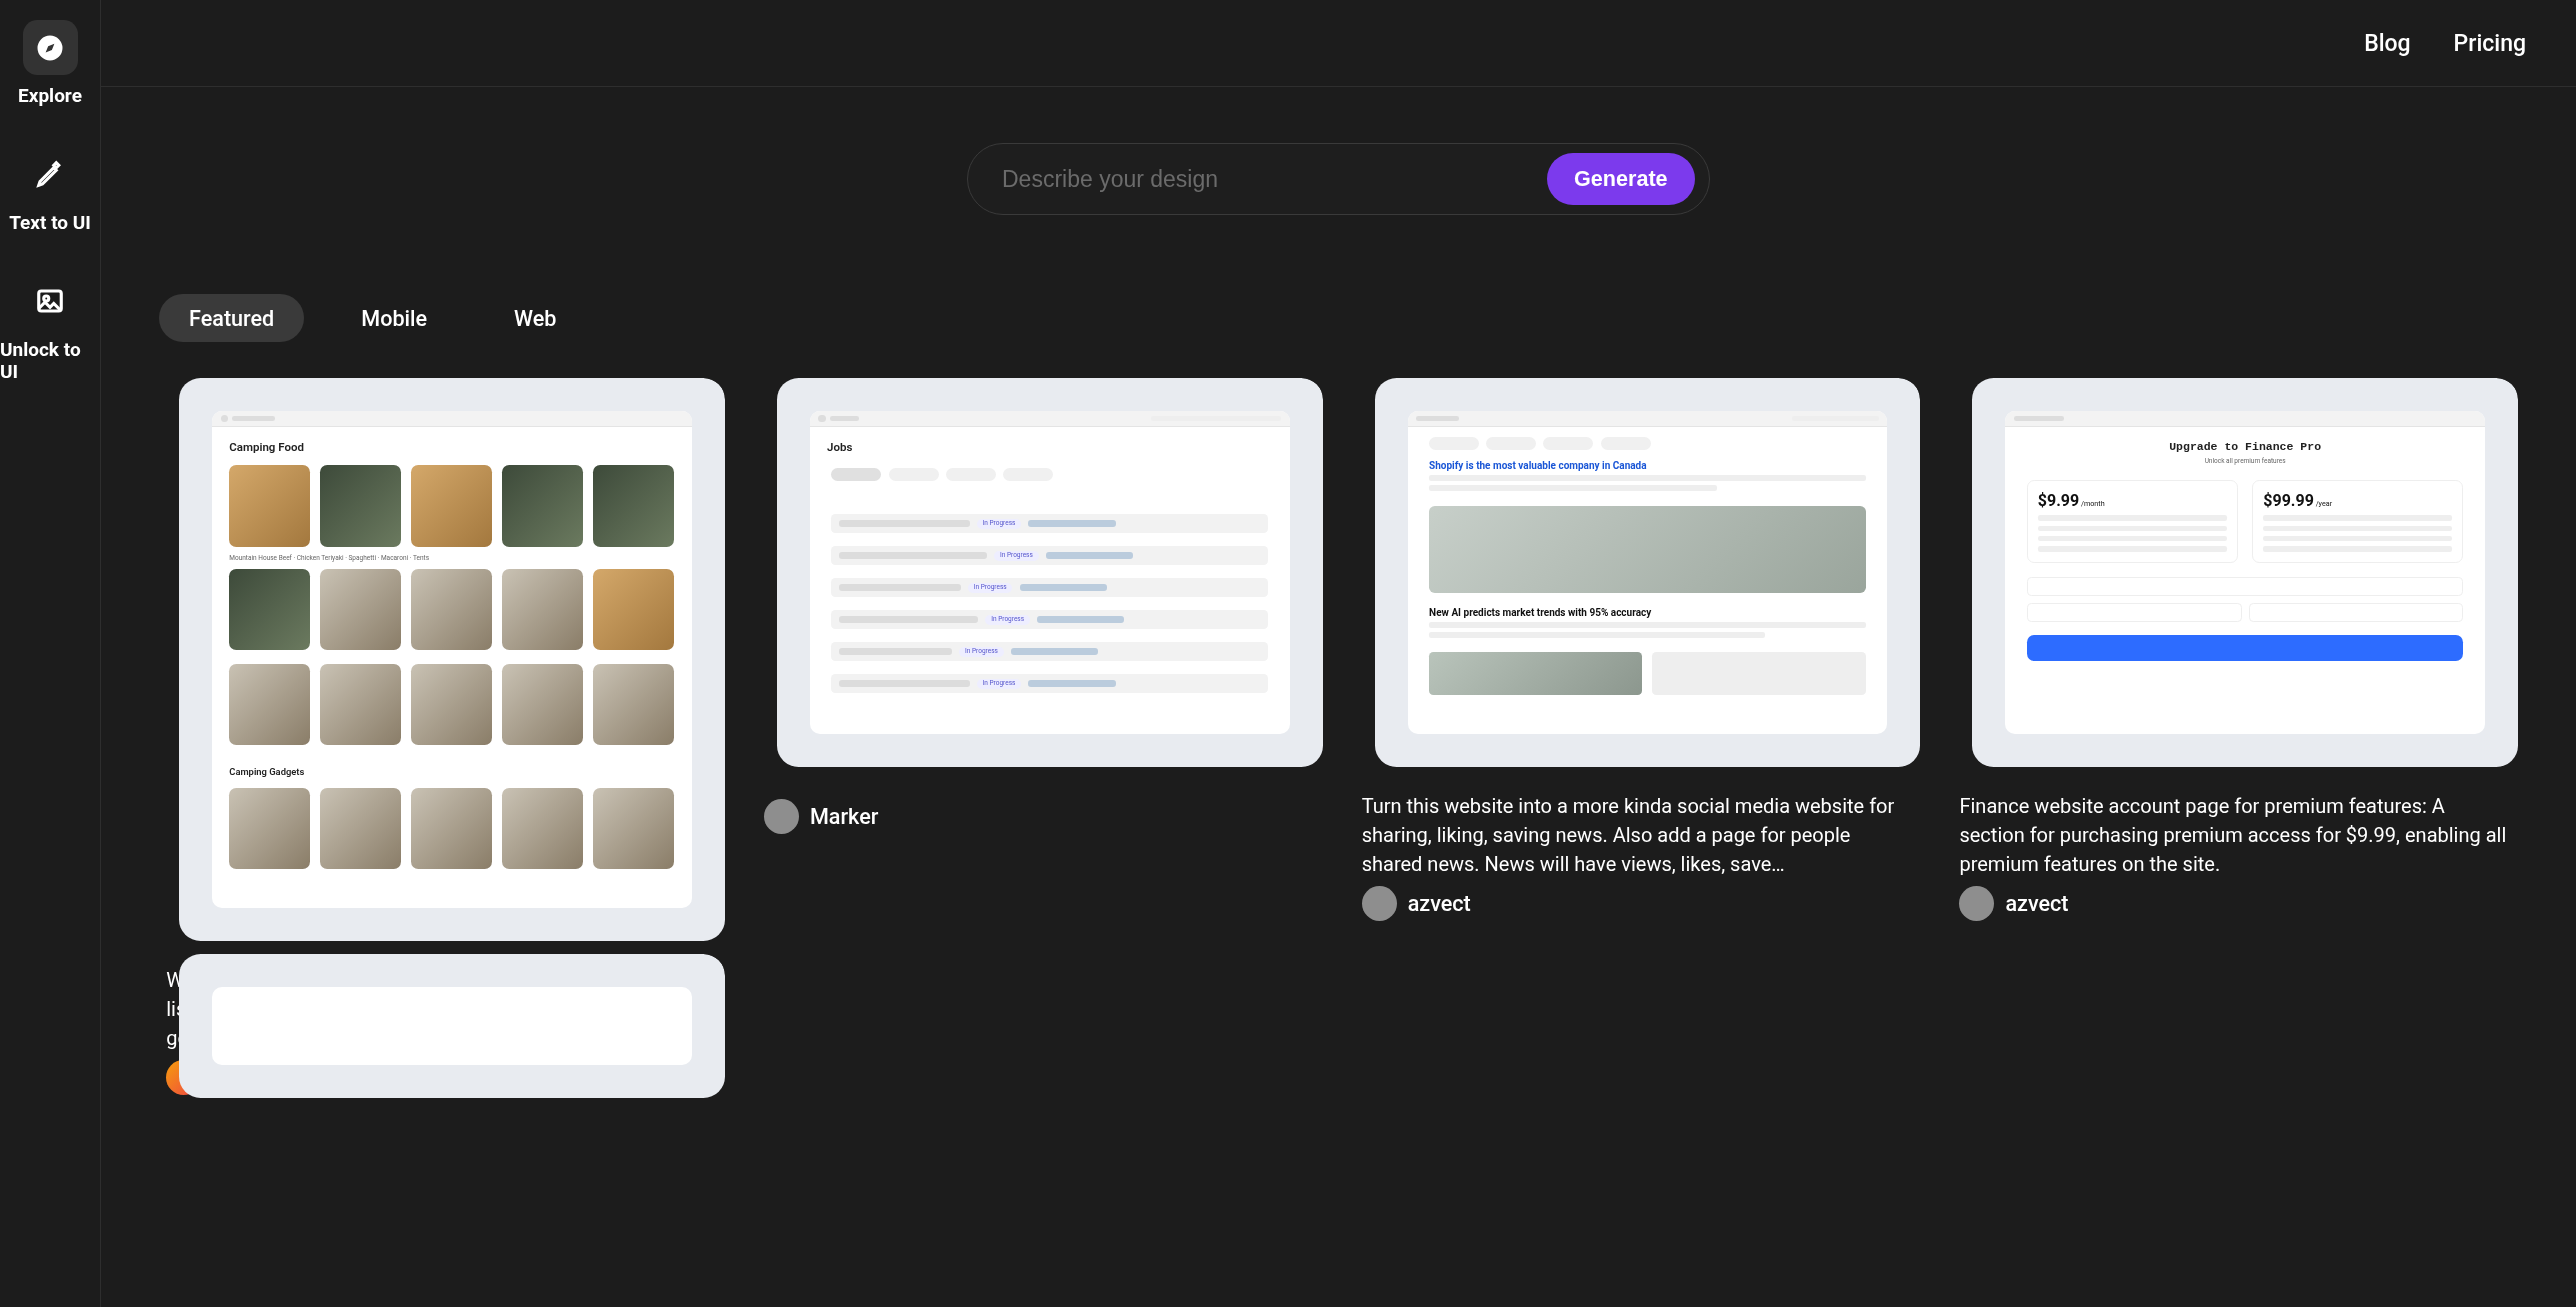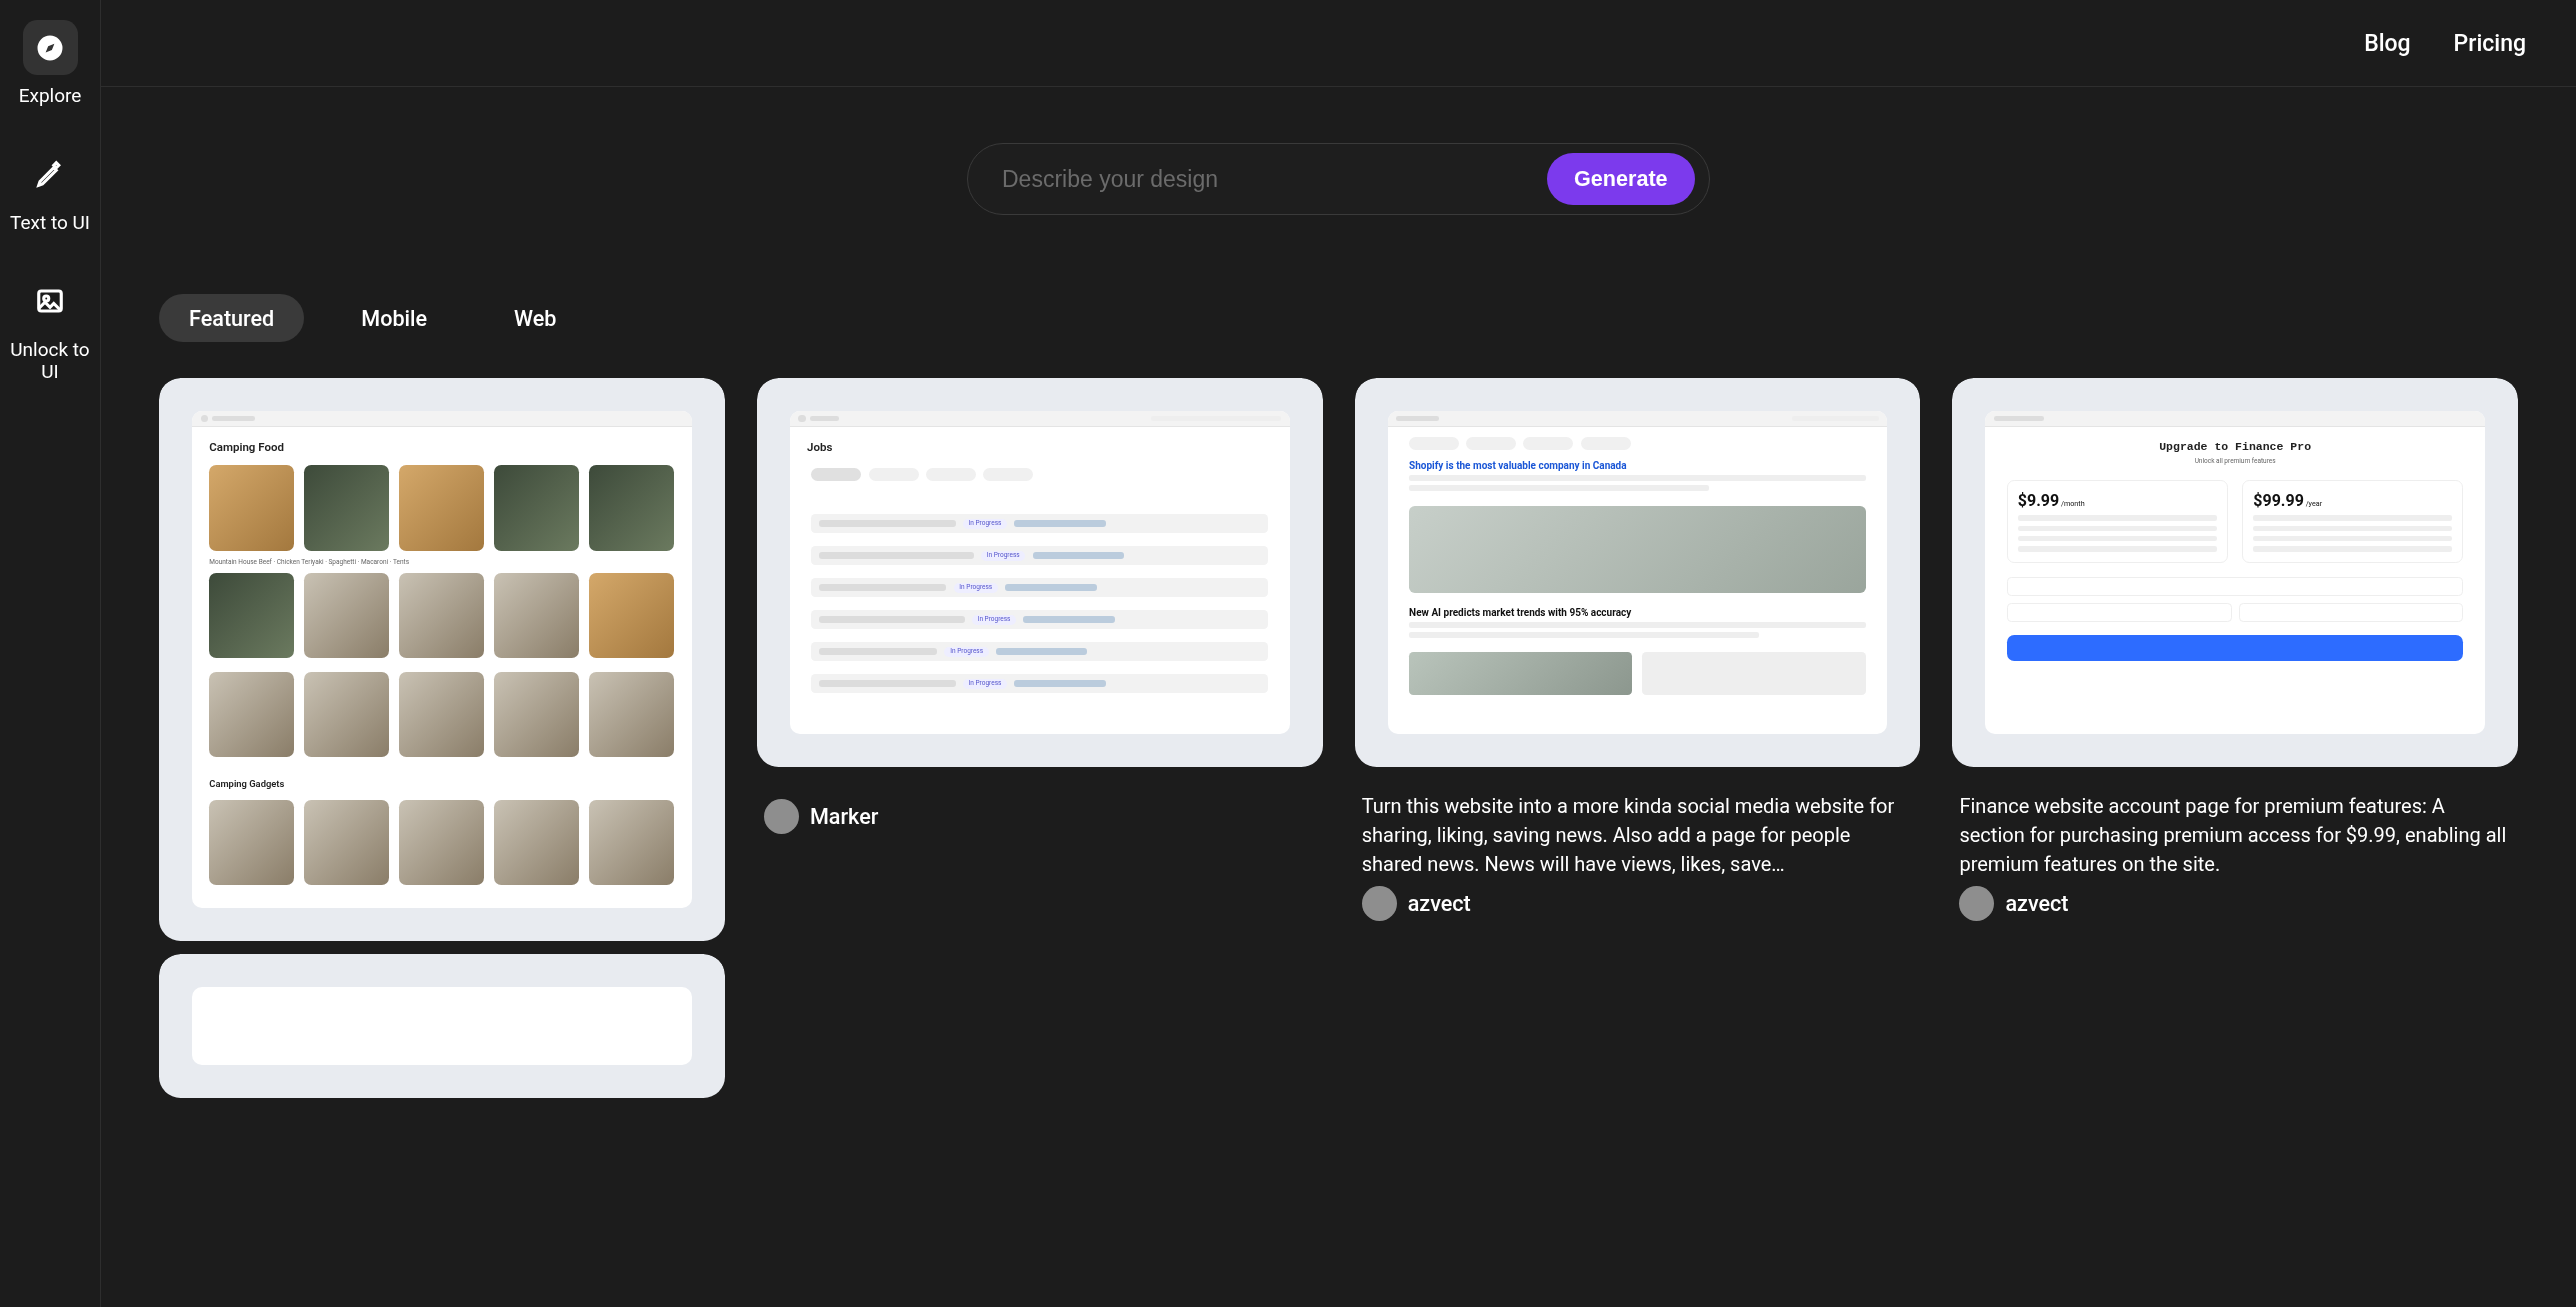--- a/index.html
+++ b/index.html
@@ -50,23 +50,23 @@
     border-radius: 14.4px;
     display: flex;
     align-items: center;
     justify-content: center;
   }
   .side-icon.active { background: #333333; }
   .side-icon svg { width: 30px; height: 30px; stroke: #fff; fill: none; stroke-width: 2.5; }
   .side-icon.fill svg { fill: #fff; stroke: none; }
   .side-label {
     font-size: 19px;
-    font-weight: 400;
-    color: var(--text);
-    text-align: center;
+    font-weight: 700;
+    color: var(--text);
+    text-align: left;
     line-height: 1.2;
   }
 
   
   .topnav {
     position: absolute;
     top: 0; left: 101px; right: 0;
     height: 87px;
     display: flex;
     justify-content: flex-end;
@@ -168,20 +168,21 @@
     overflow: hidden;
   }
   .thumb {
     background: var(--card-bg);
     border-radius: 21.6px;
     height: 389px;
     padding: 33px;
     display: flex;
     align-items: stretch;
     justify-content: flex-end;
+    margin-left: 20px;
   }
   .thumb.tall { height: 563px; }
   .thumb-inner {
     background: var(--inner-card);
     border-radius: 10px;
     width: 100%;
     height: 100%;
     position: relative;
     overflow: hidden;
   }

